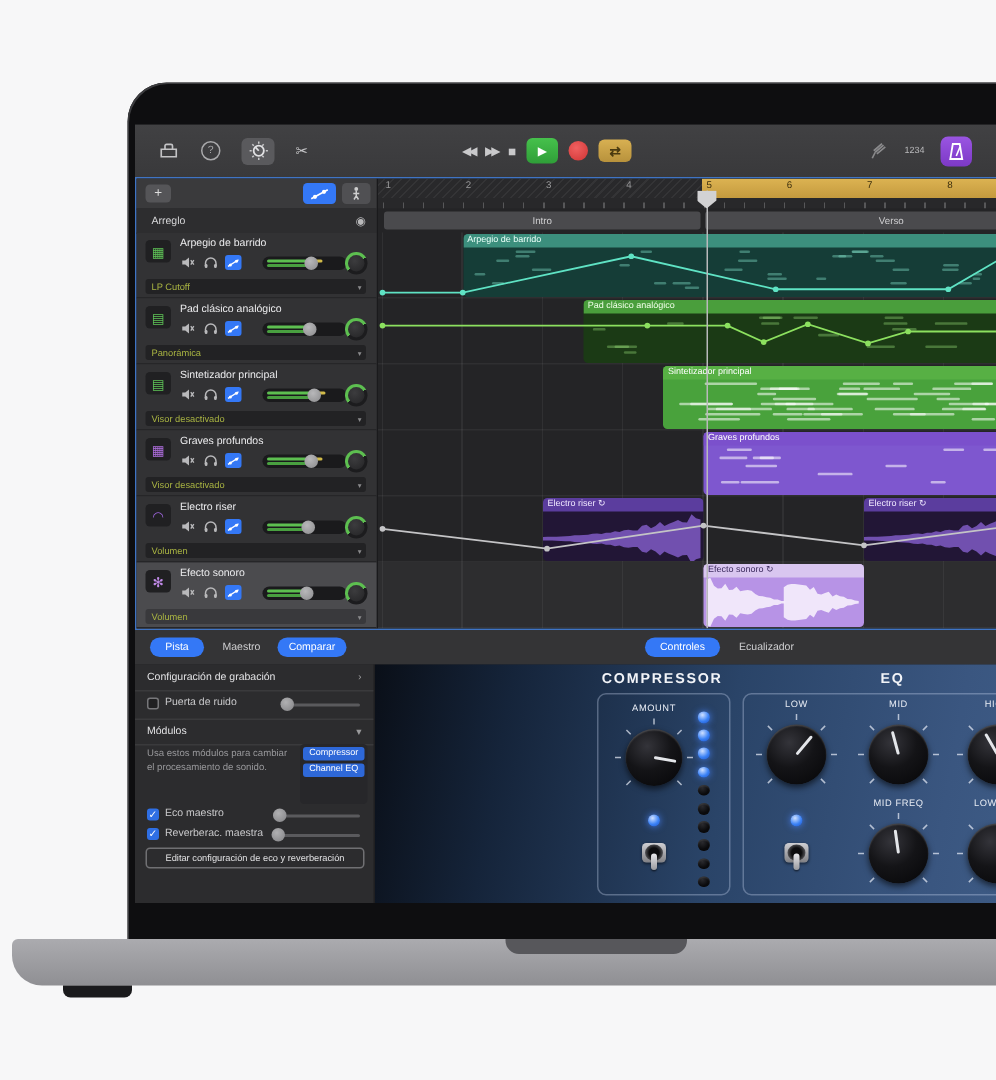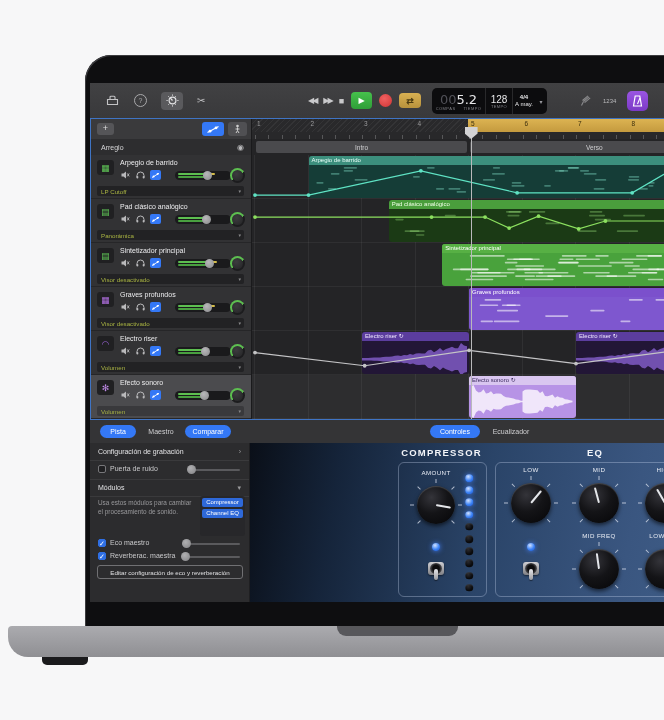--- a/index.html
+++ b/index.html
@@ -178,39 +178,20 @@
 
           <div class="tb-abs transport" style="left:218px;">
             <span class="tr-gly">◀◀</span>
             <span class="tr-gly">▶▶</span>
             <span class="stop-gly">■</span>
             <span class="play-btn">▶</span>
             <span class="rec-btn"></span>
             <span class="cycle-btn">⇄</span>
           </div>
 
-          <div class="lcd">
-            <div class="lcd-cell" style="width:53px;">
-              <div class="lcd-big"><span class="lcd-dim">00</span><span>5.2</span></div>
-              <div class="lcd-sub">
-                  <span>COMPÁS</span>
-                  <span>TIEMPO</span>
-                </div>
-            </div>
-            <div class="lcd-cell" style="width:26px;">
-              <div class="lcd-mid">128</div>
-              <div class="lcd-sub">
-                  <span>TEMPO</span>
-                </div>
-            </div>
-            <div class="lcd-cell" style="flex:1;">
-              <div class="lcd-key"><span>4/4</span><br><span style="font-weight:normal;">A may.</span></div>
-            </div>
-            <div class="lcd-chev">▾</div>
-          </div>
 
           <div class="tb-abs" style="left:490px;gap:11px;">
             <span class="tbtn fork">
               <svg width="12" height="12" viewBox="0 0 12 12">
                   <g stroke="#8a8a8c" stroke-width="1.1" fill="none">
                     <path d="M2.5 5.5 L8 0.8 M4.6 7.6 L10.2 2.9 M3.5 6.5 L9 1.8"></path>
                     <path d="M3.5 6.5 L1.5 10.5"></path>
                   </g>
                 </svg>
             </span>

